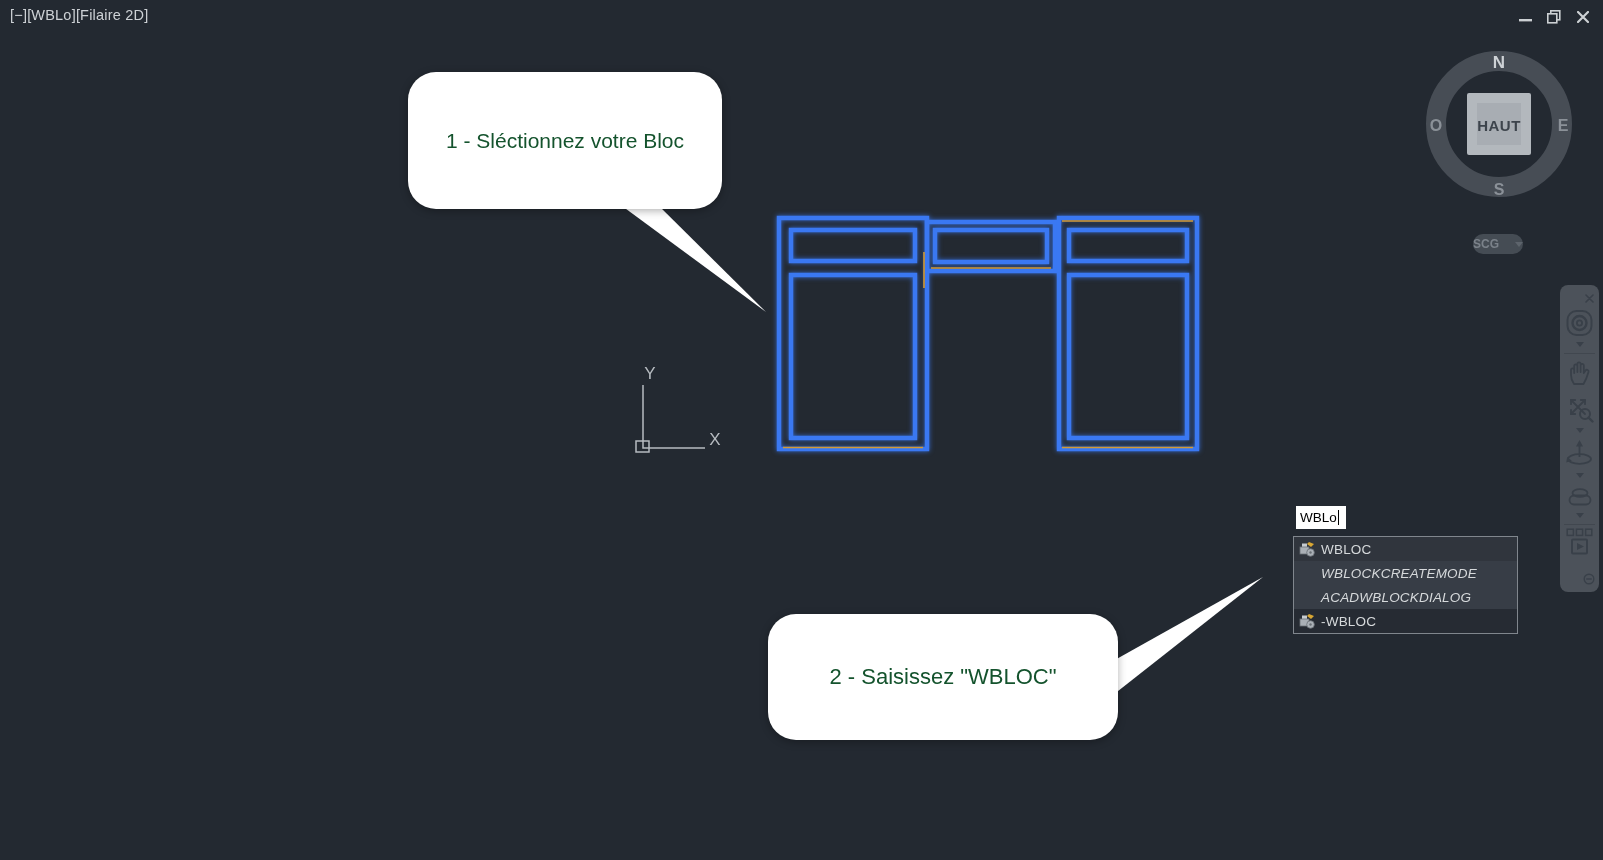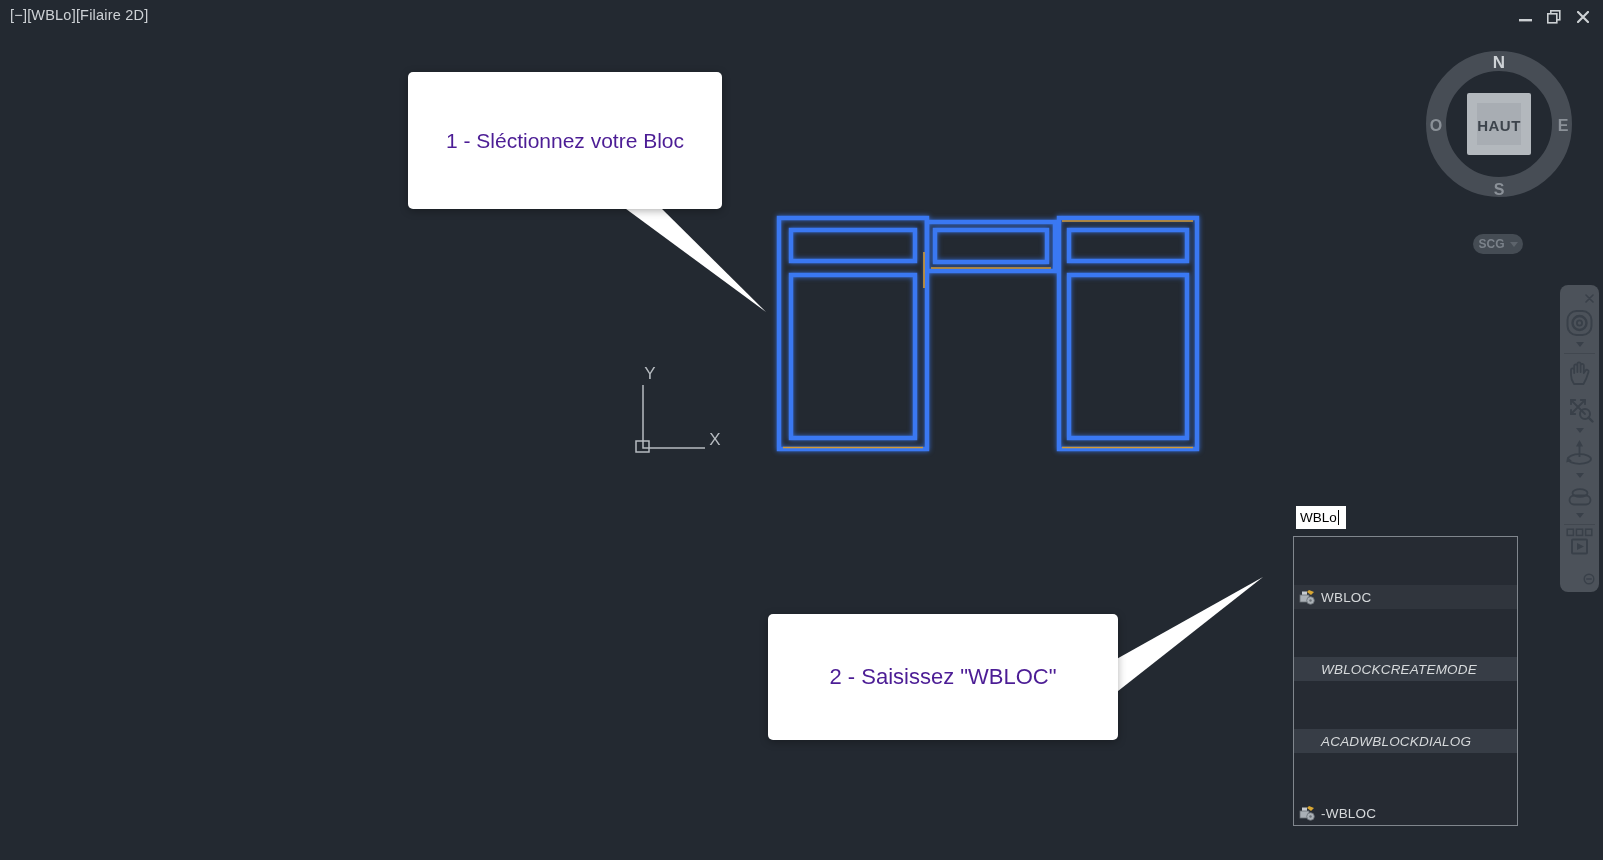--- a/index.html
+++ b/index.html
@@ -10,47 +10,47 @@
   .vp-controls span{cursor:default;}
   
   .win-controls{position:absolute;right:12px;top:9px;display:flex;align-items:center;gap:13px;}
   .win-btn{width:16px;height:16px;display:flex;align-items:center;justify-content:center;}
   
   .viewcube{position:absolute;left:1426px;top:51px;width:146px;height:146px;}
   .vc-letter{font-weight:bold;fill:#8b9198;font-size:16px;}
   .vc-letter-n{fill:#ced2d6;font-size:17px;}
   .vc-face-label{font-weight:bold;fill:#3d444c;font-size:15px;letter-spacing:.5px;}
   .scg-badge{position:absolute;left:1473px;top:234px;width:50px;height:20px;border-radius:10px;
-             background:#454c54;display:flex;align-items:center;justify-content:center;gap:5px;
+             background:#454c54;display:flex;align-items:center;justify-content:space-between;gap:5px;
              color:#7b828a;font-weight:bold;font-size:12px;}
   .scg-tri{width:0;height:0;border-left:4px solid transparent;border-right:4px solid transparent;border-top:5px solid #5d646c;}
   
   .navbar{position:absolute;left:1560px;top:285px;width:39px;height:307px;background:#4c525a;
           border-radius:8px;display:flex;flex-direction:column;align-items:center;}
   .nav-close{align-self:flex-end;margin:4px 5px 0 0;}
   .nav-chevron{width:0;height:0;border-left:4px solid transparent;border-right:4px solid transparent;
                border-top:5px solid #394049;margin:3px 0;}
   .nav-divider{width:31px;height:1px;background:#41474f;margin:3px 0;}
   .nav-btn{display:flex;align-items:center;justify-content:center;}
   .nav-bottom{position:absolute;bottom:3px;right:4px;}
   
   .layer{position:absolute;left:0;top:0;pointer-events:none;}
   .blue-glow{filter:drop-shadow(0 0 2.5px rgba(58,120,242,.8));}
   
-  .callout{position:absolute;background:#fff;border-radius:5px;display:flex;align-items:center;
-           justify-content:center;color:#4c1d95;box-shadow:0 2px 8px rgba(0,0,0,.30);}
+  .callout{position:absolute;background:#fff;border-radius:28px;display:flex;align-items:center;
+           justify-content:center;color:#14532d;box-shadow:0 2px 8px rgba(0,0,0,.30);}
   .callout-1{left:408px;top:72px;width:314px;height:137px;font-size:21px;}
   .callout-2{left:768px;top:614px;width:350px;height:126px;font-size:22px;}
   
   .cmd-input{position:absolute;left:1296px;top:506px;width:50px;height:23px;background:#fff;
              color:#000;font-size:13.5px;display:flex;align-items:center;padding-left:4px;box-sizing:border-box;}
   .caret{display:inline-block;width:1.5px;height:15px;background:#000;margin-left:1px;}
   .autocomplete{position:absolute;left:1293px;top:536px;width:225px;background:#262b33;
                 border:1px solid #80868d;box-sizing:border-box;}
-  .ac-row{height:24px;display:flex;align-items:center;color:#d6d9db;font-size:13.5px;letter-spacing:.2px;margin-top:48px;}
+  .ac-row{height:24px;display:flex;align-items:center;color:#d6d9db;font-size:13.5px;letter-spacing:.2px;}
   .ac-row.hl{background:#30353d;}
   .ac-row.sysvar{background:#373d46;font-style:italic;}
   .ac-iconcell{width:27px;display:flex;align-items:center;justify-content:center;flex:0 0 27px;}
 </style>
 </head>
 <body>
 
 <div class="screen">
 
   <div class="vp-controls">

